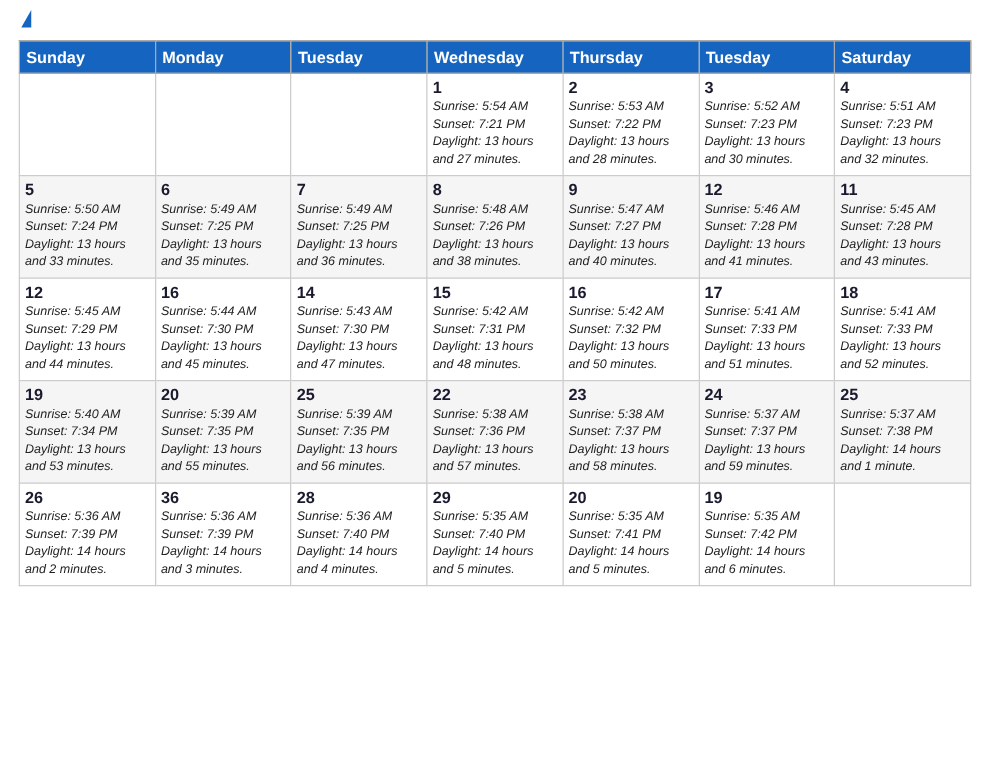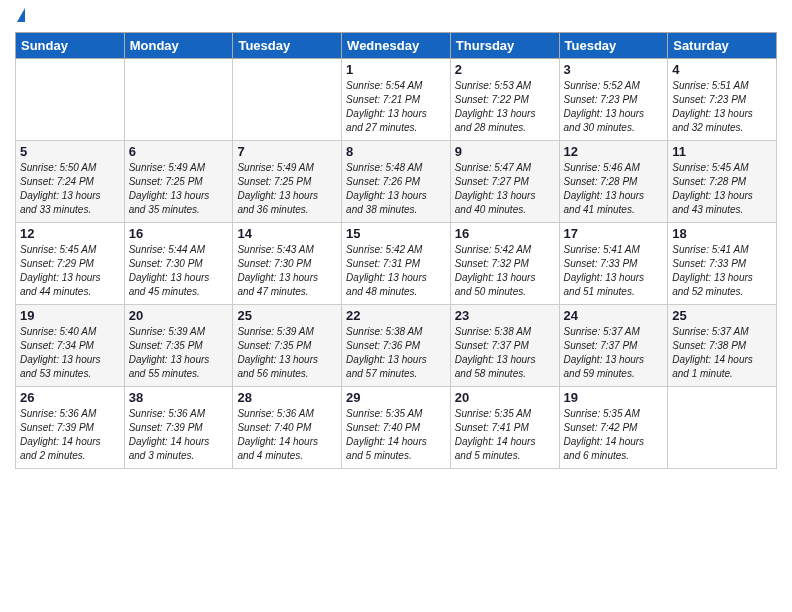--- a/index.html
+++ b/index.html
@@ -246,21 +246,21 @@
             <div class="day-number">25</div>
             <div class="day-info">Sunrise: 5:37 AM<br>Sunset: 7:38 PM<br>Daylight: 14 hours and 1 minute.</div>
           </td>
         </tr>
         <tr>
           <td>
             <div class="day-number">26</div>
             <div class="day-info">Sunrise: 5:36 AM<br>Sunset: 7:39 PM<br>Daylight: 14 hours and 2 minutes.</div>
           </td>
           <td>
-            <div class="day-number">38</div>
+            <div class="day-number">36</div>
             <div class="day-info">Sunrise: 5:36 AM<br>Sunset: 7:39 PM<br>Daylight: 14 hours and 3 minutes.</div>
           </td>
           <td>
             <div class="day-number">28</div>
             <div class="day-info">Sunrise: 5:36 AM<br>Sunset: 7:40 PM<br>Daylight: 14 hours and 4 minutes.</div>
           </td>
           <td>
             <div class="day-number">29</div>
             <div class="day-info">Sunrise: 5:35 AM<br>Sunset: 7:40 PM<br>Daylight: 14 hours and 5 minutes.</div>
           </td>

